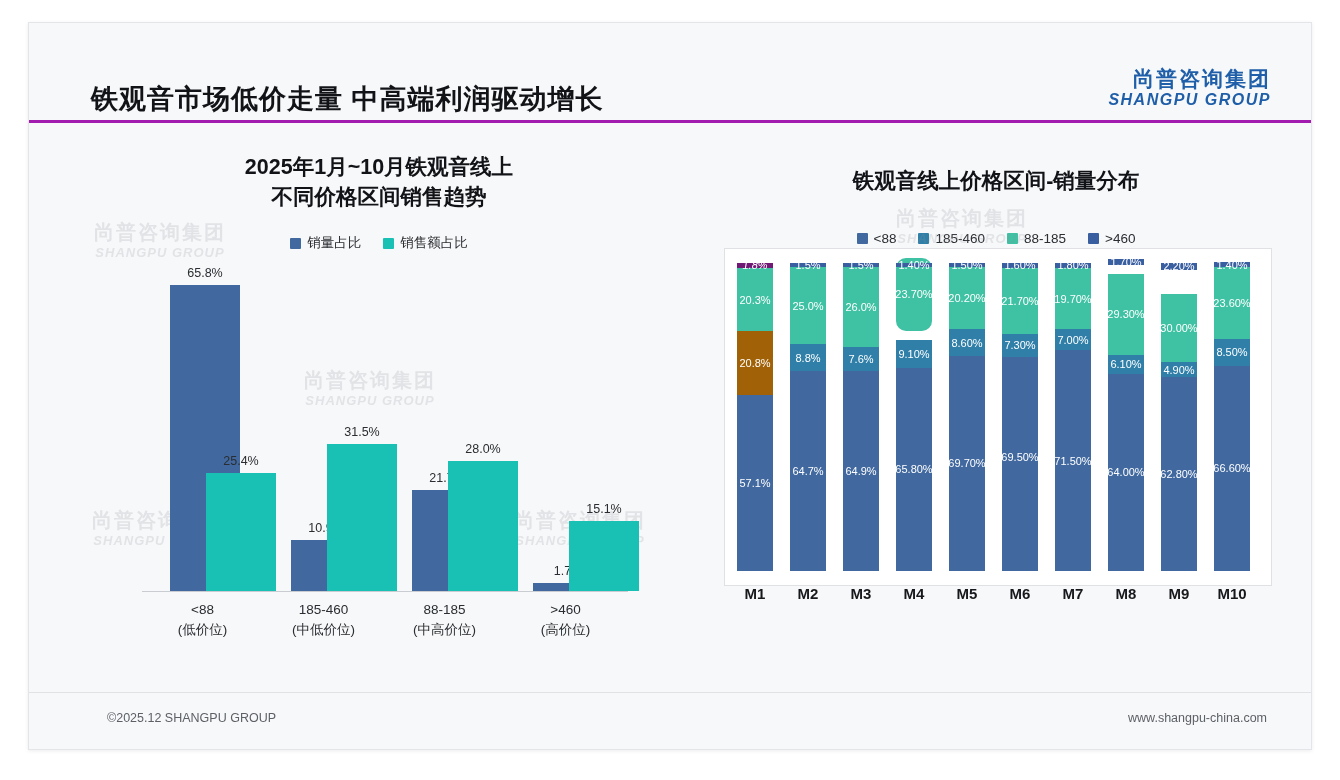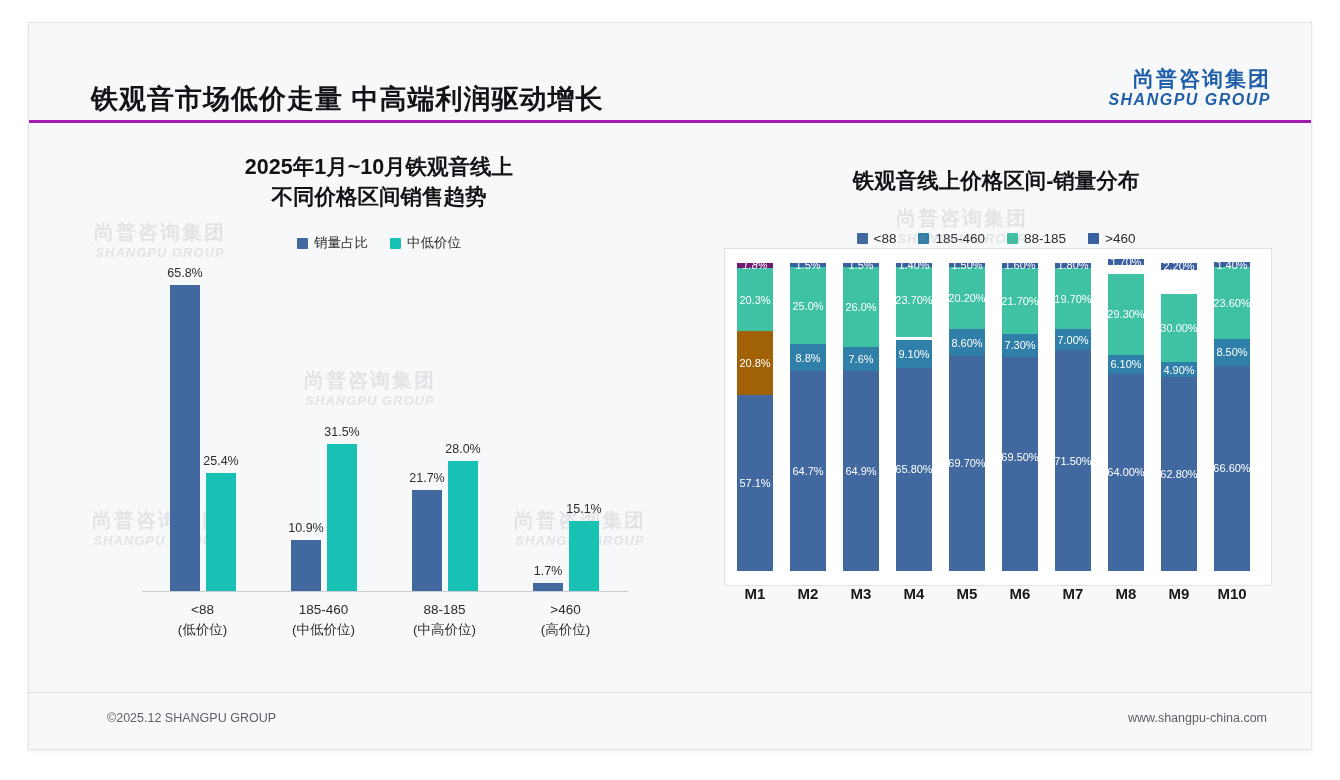--- a/index.html
+++ b/index.html
@@ -148,20 +148,21 @@
   .group {
     position: absolute;
     bottom: 0;
     width: 121px;
     height: 100%;
   }
   .bar {
     position: absolute;
     bottom: 0;
     width: 30px;
+    padding-left: 40px;
   }
   .bar.b1 { left: 28px; background: #41699f; }
   .bar.b2 { left: 64px; background: #19c1b4; }
   .bar-label {
     position: absolute;
     bottom: 100%;
     left: 50%;
     transform: translateX(-50%);
     margin-bottom: 5px;
     font-size: 12.5px;
@@ -264,21 +265,21 @@
         <div>不同价格区间销售趋势</div>
       </div>
 
       <div class="legend">
         <div class="legend-item">
           <span class="legend-swatch" style="background:#41699f"></span>
           <span>销量占比</span>
         </div>
         <div class="legend-item">
           <span class="legend-swatch" style="background:#19c1b4"></span>
-          <span>中低价位</span>
+          <span>销售额占比</span>
         </div>
       </div>
 
       <div class="chart-area-left">
 
         <div class="wm" style="left:-20px; top:-38px;">
           <span class="wm-cn">尚普咨询集团</span>
             <span class="wm-en">SHANGPU GROUP</span>
         </div>
         <div class="wm" style="left:190px; top:110px;">
@@ -435,21 +436,21 @@
             <span class="month-label">M3</span>
           </div>
 
           <div class="stack" style="left:171px;">
             <div class="seg" style="background:#41699f; bottom:0; height:202.7px;">
               <span class="seg-label">65.80%</span>
             </div>
             <div class="seg" style="background:#2f7fa8; bottom:202.7px; height:28.0px;">
               <span class="seg-label">9.10%</span>
             </div>
-            <div class="seg" style="background:#3fc1a3; bottom:234px; height:73.0px;">
+            <div class="seg" style="background:#3fc1a3; bottom:240px; height:73.0px;border-radius:10px;">
               <span class="seg-label">23.70%</span>
             </div>
             <div class="seg" style="background:#3a5fa0; bottom:303.7px; height:4.3px;">
               <span class="seg-label">1.40%</span>
             </div>
             <span class="month-label">M4</span>
           </div>
 
           <div class="stack" style="left:224px;">
             <div class="seg" style="background:#41699f; bottom:0; height:214.7px;">

